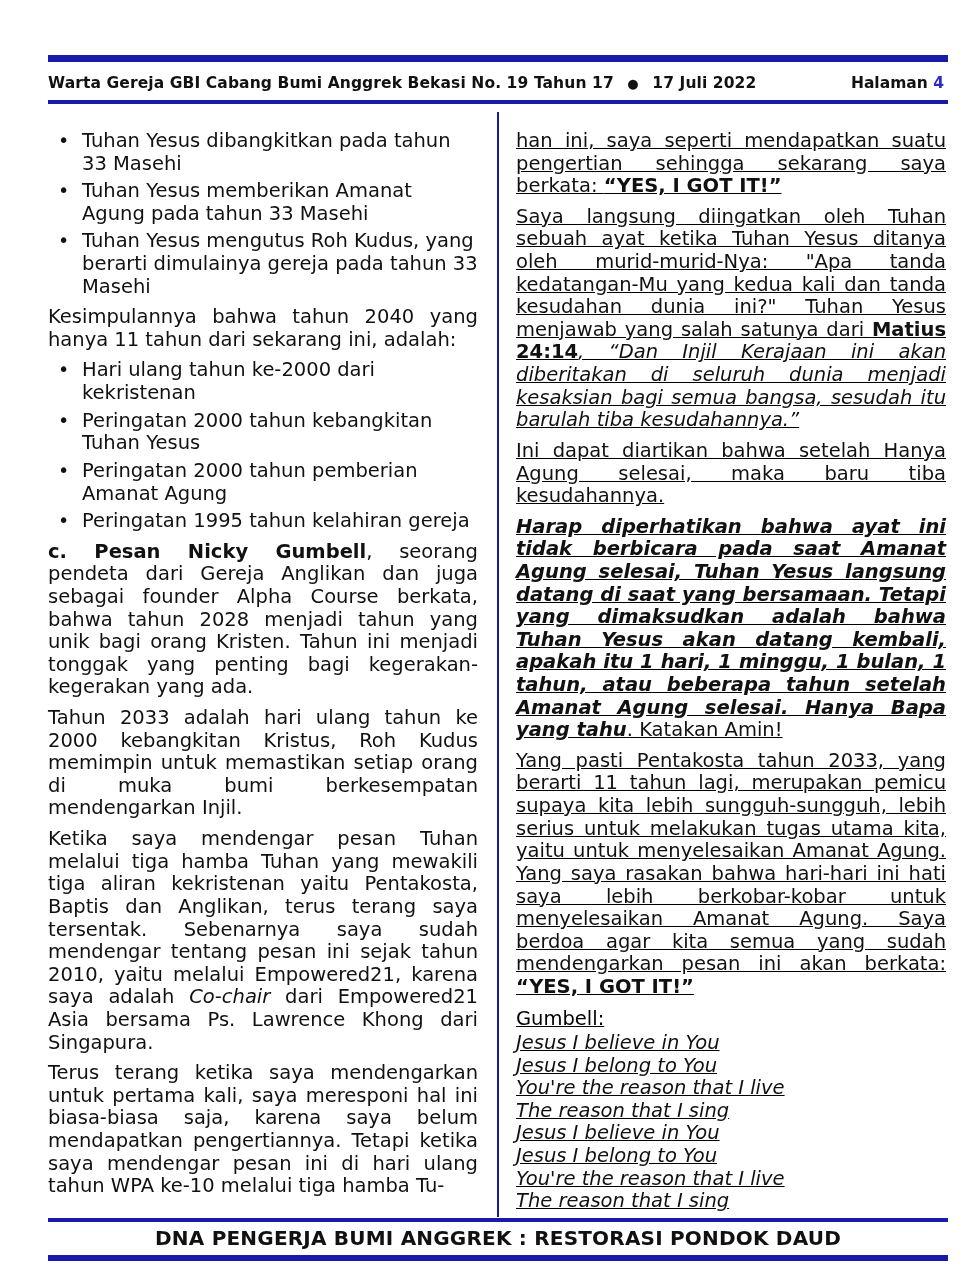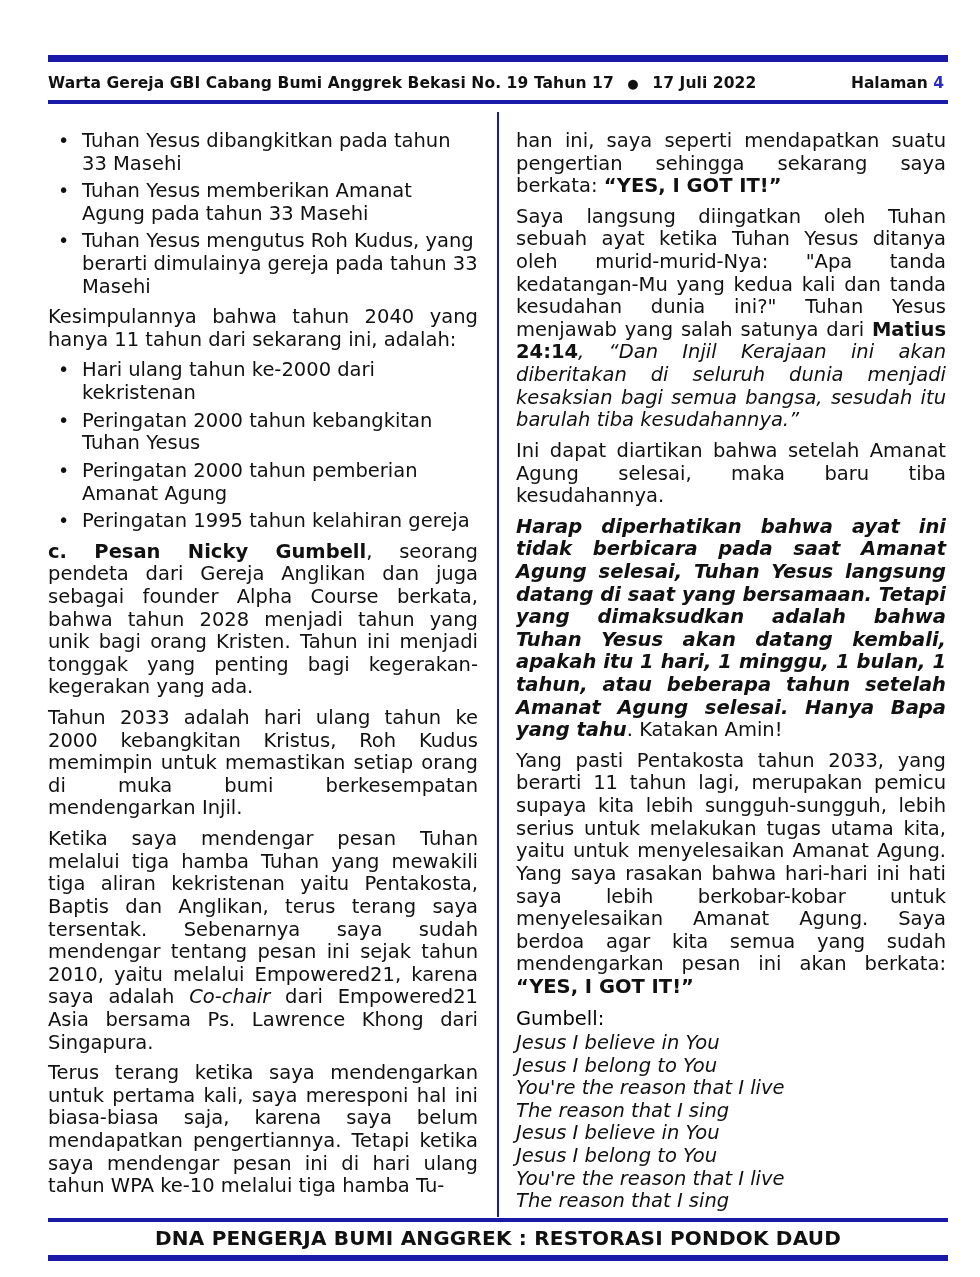--- a/index.html
+++ b/index.html
@@ -76,21 +76,21 @@
     width: 900px;
     height: 1100px;
   }
   .col {
     position: absolute;
     top: 0;
     width: 430px;
     margin-top: 20px;
   }
   .col-left { left: 0; }
-  .col-right { left: 468px; }
+  .col-right { left: 468px; text-decoration: underline; }
 
   .divider {
     position: absolute;
     left: 449px;
     top: 2px;
     width: 2px;
     height: 1105px;
     background: #1a1aa8;
   }
 
@@ -216,21 +216,21 @@
       <p class="para">Terus terang ketika saya mendengarkan untuk pertama kali, saya meresponi hal ini biasa-biasa saja, karena saya belum mendapatkan pengertiannya. Tetapi ketika saya mendengar pesan ini di hari ulang tahun WPA ke-10 melalui tiga hamba Tu-</p>
 
     </div>
 
     <div class="col col-right">
 
       <p class="para"><span>han ini, saya seperti mendapatkan suatu pengertian sehingga sekarang saya berkata: </span><b>“YES, I GOT IT!”</b></p>
 
       <p class="para"><span>Saya langsung diingatkan oleh Tuhan sebuah ayat ketika Tuhan Yesus ditanya oleh murid-murid-Nya: "Apa tanda kedatangan-Mu yang kedua kali dan tanda kesudahan dunia ini?" Tuhan Yesus menjawab yang salah satunya dari </span><b>Matius 24:14</b><i>, “Dan Injil Kerajaan ini akan diberitakan di seluruh dunia menjadi kesaksian bagi semua bangsa, sesudah itu barulah tiba kesudahannya.”</i></p>
 
-      <p class="para">Ini dapat diartikan bahwa setelah Amanat Agung selesai, maka baru tiba kesudahannya.</p>
+      <p class="para">Ini dapat diartikan bahwa setelah Hanya Agung selesai, maka baru tiba kesudahannya.</p>
 
       <p class="para"><span class="bolditalic">Harap diperhatikan bahwa ayat ini tidak berbicara pada saat Amanat Agung selesai, Tuhan Yesus langsung datang di saat yang bersamaan. Tetapi yang dimaksudkan adalah bahwa Tuhan Yesus akan datang kembali, apakah itu 1 hari, 1 minggu, 1 bulan, 1 tahun, atau beberapa tahun setelah Amanat Agung selesai. Hanya Bapa yang tahu</span><span>. Katakan Amin!</span></p>
 
       <p class="para"><span>Yang pasti Pentakosta tahun 2033, yang berarti 11 tahun lagi, merupakan pemicu supaya kita lebih sungguh-sungguh, lebih serius untuk melakukan tugas utama kita, yaitu untuk menyelesaikan Amanat Agung. Yang saya rasakan bahwa hari-hari ini hati saya lebih berkobar-kobar untuk menyelesaikan Amanat Agung. Saya berdoa agar kita semua yang sudah mendengarkan pesan ini akan berkata: </span><b>“YES, I GOT IT!”</b></p>
 
       <p class="nyanyi-label">Gumbell:</p>
 
       <div>
         <div class="song-line">Jesus I believe in You</div>
         <div class="song-line">Jesus I belong to You</div>

